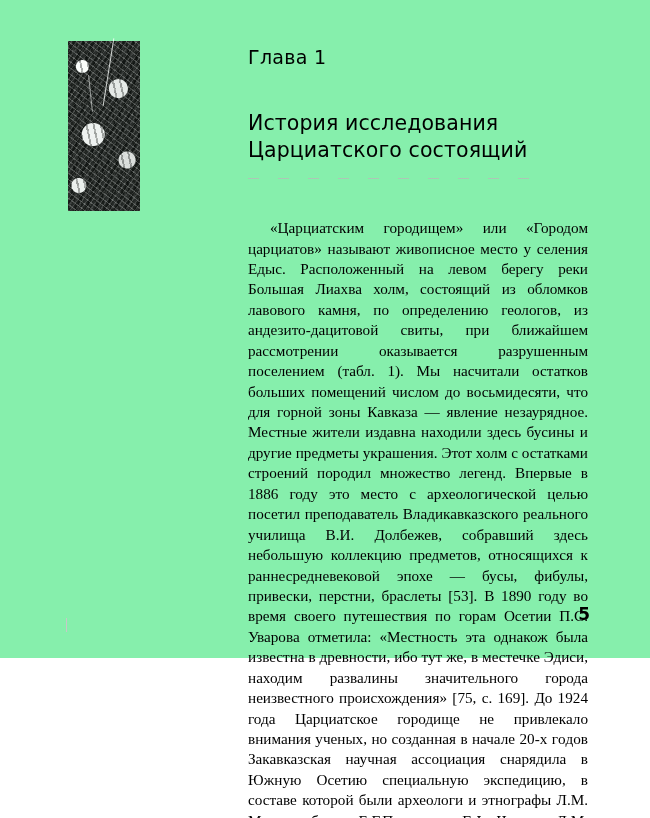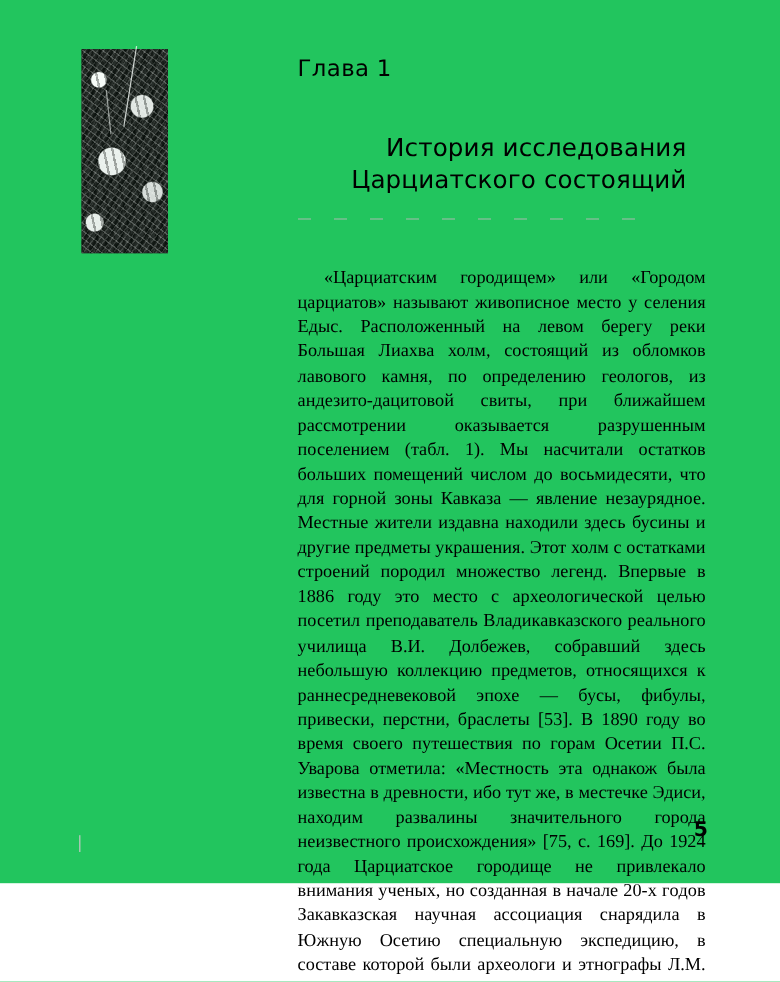--- a/index.html
+++ b/index.html
@@ -11,22 +11,22 @@
     height: 818px;
     background: #ffffff;
     font-family: "Liberation Serif", serif;
     color: #000000;
     overflow: hidden;
     position: relative;
   }
   .page {
     position: relative;
     width: 650px;
-    height: 736px;
-    background: #22c55e;
+    height: 658px;
+    background: #86efac;
   }
 
   
   .photo {
     position: absolute;
     left: 68px;
     top: 41px;
     width: 72px;
     height: 170px;
     background:
@@ -76,24 +76,23 @@
     font-size: 19px;
     letter-spacing: 0.3px;
     margin: 0 0 42px 0;
     font-weight: normal;
     font-family: "DejaVu Sans", sans-serif;
   }
   .title {
     font-size: 20.5px;
     line-height: 1.32;
     font-weight: normal;
-    margin: 16px;
+    margin: 0;
     font-family: "DejaVu Sans", sans-serif;
     letter-spacing: 0.1px;
-    text-align: right;
   }
   .title-line {
     display: block;
   }
   .rule-dots {
     margin-top: 12px;
     height: 6px;
     width: 300px;
     background-image: repeating-linear-gradient(90deg, #b9b9b9 0 11px, rgba(0,0,0,0) 11px 30px);
     background-position: 0 2px;

